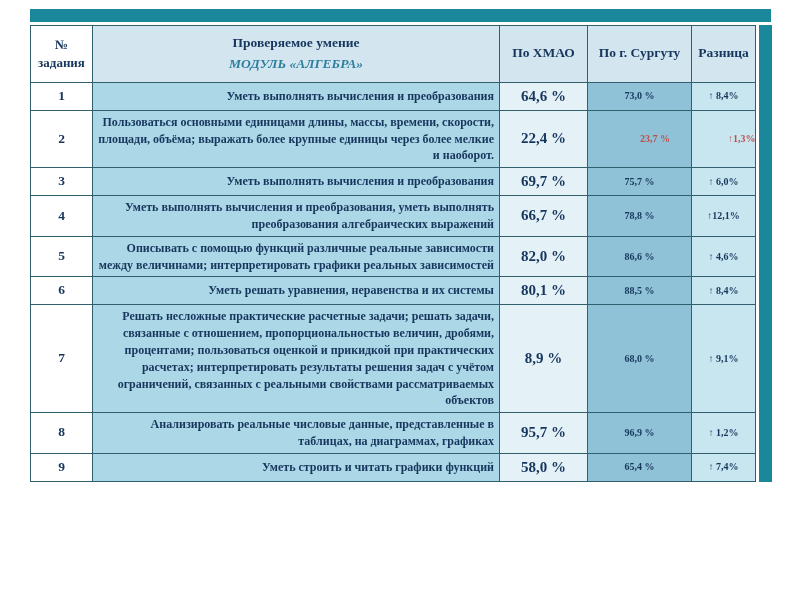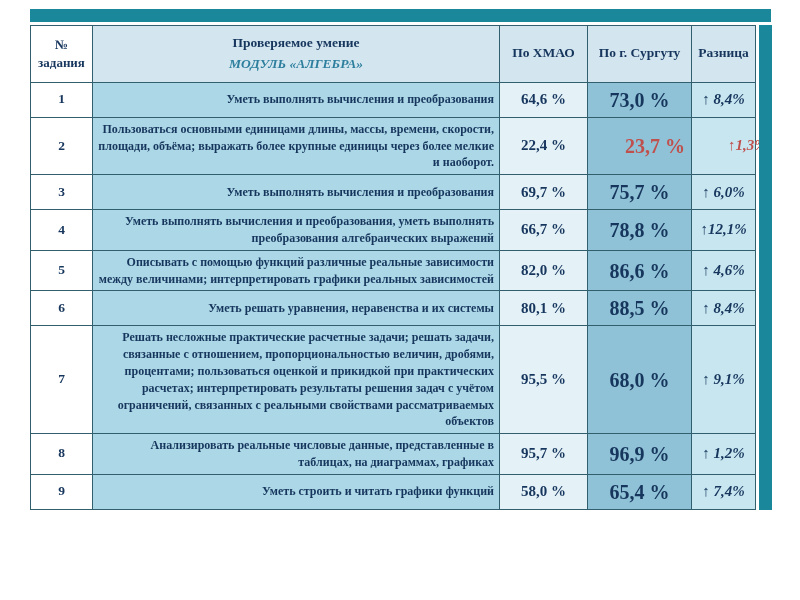--- a/index.html
+++ b/index.html
@@ -37,22 +37,22 @@
     padding:3px 5px;
     color:var(--navy);
     line-height:1.4;
   }
   thead th{background:var(--header-bg);font-size:13.5px;padding:8px 4px;}
   thead th.col-num{background:#ffffff;font-size:13px;}
   .hdr-skill-line2{color:var(--module);margin-top:2px;font-style:italic;}
   td.col-num{background:#ffffff;font-size:13.5px;}
   td.col-skill{background:var(--skill-bg);font-size:12px;text-align:right;}
   td.col-hmao{background:var(--hmao-bg);font-size:15px;}
-  td.col-surgut{background:var(--surgut-bg);font-size:20px;font-family:Liberation Serif, serif;}
-  td.col-diff{background:var(--diff-bg);font-size:15px;font-style:italic;}
+  td.col-surgut{background:var(--surgut-bg);font-size:10px;font-family:Liberation Serif, serif;}
+  td.col-diff{background:var(--diff-bg);font-size:10px;}
   td.red{color:var(--red);padding-left:36px;}
 </style>
 </head>
 <body>
 
 <div class="slide">
   <div class="table-wrap">
     <div class="top-band"></div>
     <div class="body-row">
       <table>
@@ -114,21 +114,21 @@
             <tr>
               <td class="col-num">6</td>
               <td class="col-skill">Уметь решать уравнения, неравенства и их системы</td>
               <td class="col-hmao">80,1 %</td>
               <td class="col-surgut">88,5 %</td>
               <td class="col-diff">↑ 8,4%</td>
             </tr>
             <tr>
               <td class="col-num">7</td>
               <td class="col-skill">Решать несложные практические расчетные задачи; решать задачи, связанные с отношением, пропорциональностью величин, дробями, процентами; пользоваться оценкой и прикидкой при практических расчетах; интерпретировать результаты решения задач с учётом ограничений, связанных с реальными свойствами рассматриваемых объектов</td>
-              <td class="col-hmao">95,5 %</td>
+              <td class="col-hmao">8,9 %</td>
               <td class="col-surgut">68,0 %</td>
               <td class="col-diff">↑ 9,1%</td>
             </tr>
             <tr>
               <td class="col-num">8</td>
               <td class="col-skill">Анализировать реальные числовые данные, представленные в таблицах, на диаграммах, графиках</td>
               <td class="col-hmao">95,7 %</td>
               <td class="col-surgut">96,9 %</td>
               <td class="col-diff">↑ 1,2%</td>
             </tr>

